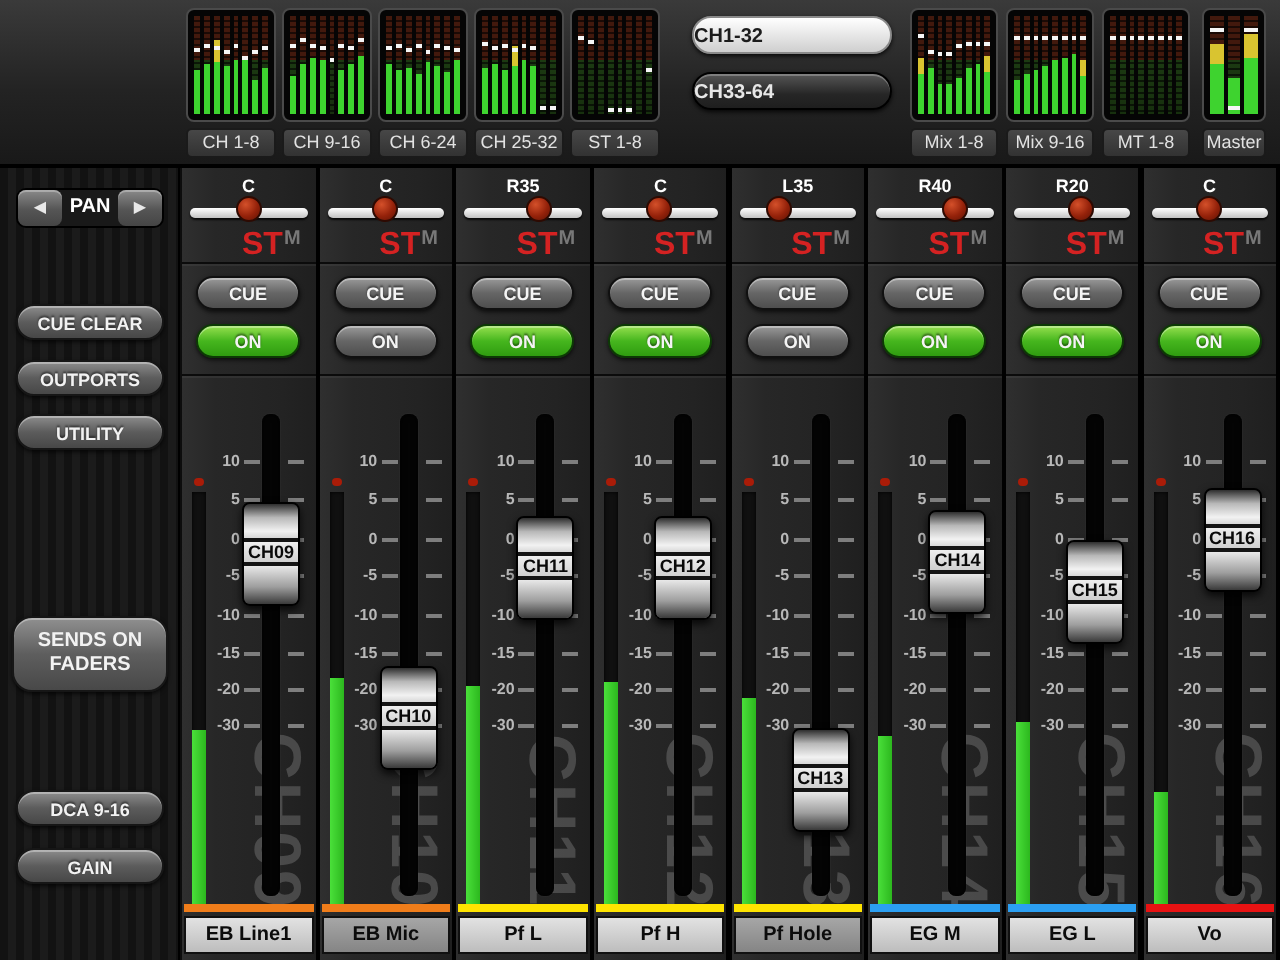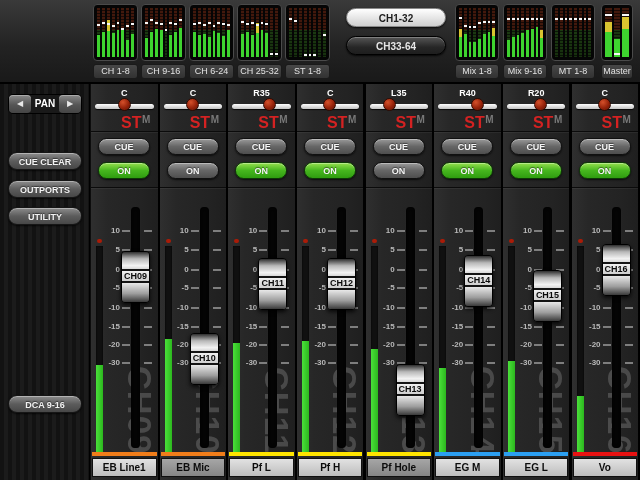--- a/index.html
+++ b/index.html
@@ -26,21 +26,21 @@
         overflow:hidden;}
   .mbar .seg{position:absolute;left:0;top:0;right:0;bottom:0;
         background:repeating-linear-gradient(180deg,rgba(0,0,0,0) 0 2px,rgba(0,0,0,.6) 2px 3px);}
   .mfill{position:absolute;left:0;right:0;bottom:0;background:#3ed32f;}
   .mfill .ycap{position:absolute;left:0;right:0;top:0;background:#d9c430;}
   .mmark{position:absolute;left:0;right:0;height:2px;background:#f6f6f6;z-index:3;}
   .mlabel{position:absolute;top:64px;height:15px;background:linear-gradient(180deg,#474747,#323232);
           border:1px solid #1a1a1a;border-radius:3px;color:#e2e2e2;font-size:9px;line-height:13px;
           text-align:center;box-sizing:border-box;white-space:nowrap;}
 
-  .bankbtn{position:absolute;left:346px;width:100px;height:19px;border-radius:10px;text-align:center;
+  .bankbtn{position:absolute;left:346px;width:100px;height:19px;border-radius:10px;text-align:left;
            font-size:10px;font-weight:bold;line-height:19px;box-sizing:border-box;}
   .bankbtn.active{top:8px;background:linear-gradient(180deg,#ffffff,#cfcfcf);color:#1c1c1c;
            border:1px solid #8a8a8a;box-shadow:0 1px 2px rgba(0,0,0,.8);}
   .bankbtn.inactive{top:36px;background:linear-gradient(180deg,#565656,#262626 60%,#1e1e1e);color:#e6e6e6;
            border:1px solid #000;box-shadow:inset 0 1px 0 rgba(255,255,255,.25),0 1px 2px rgba(0,0,0,.8);}
 
   
   .sidebar{position:absolute;left:0;top:84px;width:90px;height:396px;
            background:repeating-linear-gradient(90deg,#121212 0 4px,#1b1b1b 4px 8px);
            border-right:1px solid #000;box-sizing:border-box;}
@@ -475,21 +475,25 @@
 
   <div class="sidebar">
     <div class="pannav">
       <div class="panarrow">◀</div>
       <div class="panlabel">PAN</div>
       <div class="panarrow">▶</div>
     </div>
     <div class="pill" style="top:68px">CUE CLEAR</div>
     <div class="pill" style="top:96px">OUTPORTS</div>
     <div class="pill" style="top:123px">UTILITY</div>
+    <div class="sendsbtn">
+        <span id="sof">SENDS ON<br>FADERS</span>
+      </div>
     <div class="pill" style="top:311px">DCA 9-16</div>
+    <div class="pill" style="top:340px">GAIN</div>
   </div>
 
   <div class="strips" id="strips">
       <div class="strip" style="left: 0px; width: 66.5px;">
         <div class="wm">CH09</div>
         <div class="panval">C</div>
         <div class="pslider"></div>
         <div class="pknob" style="left: 26.5px;"></div>
         <div class="stm">
           <div class="st">ST</div>

